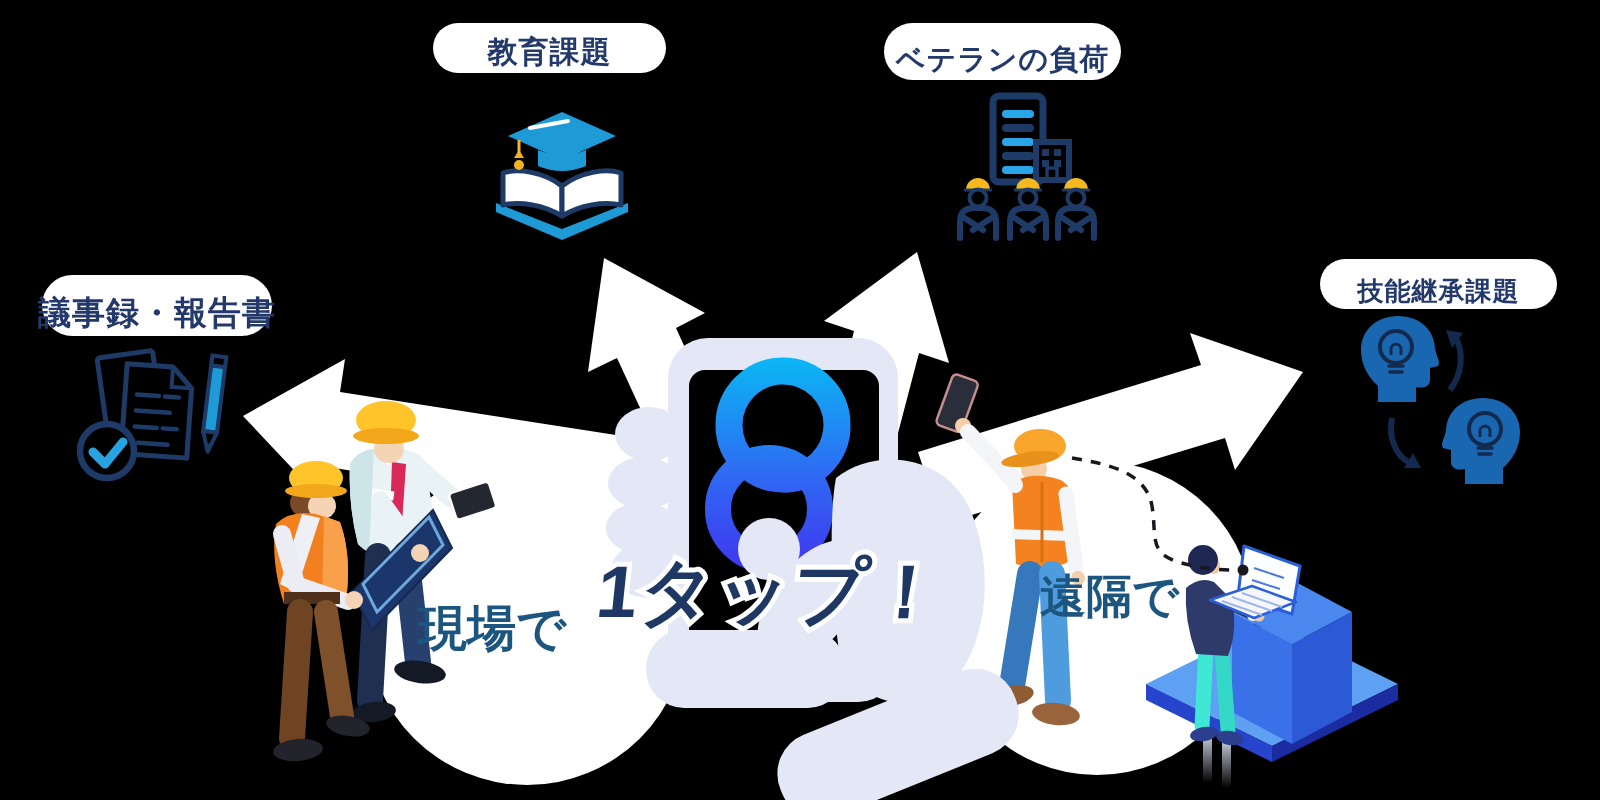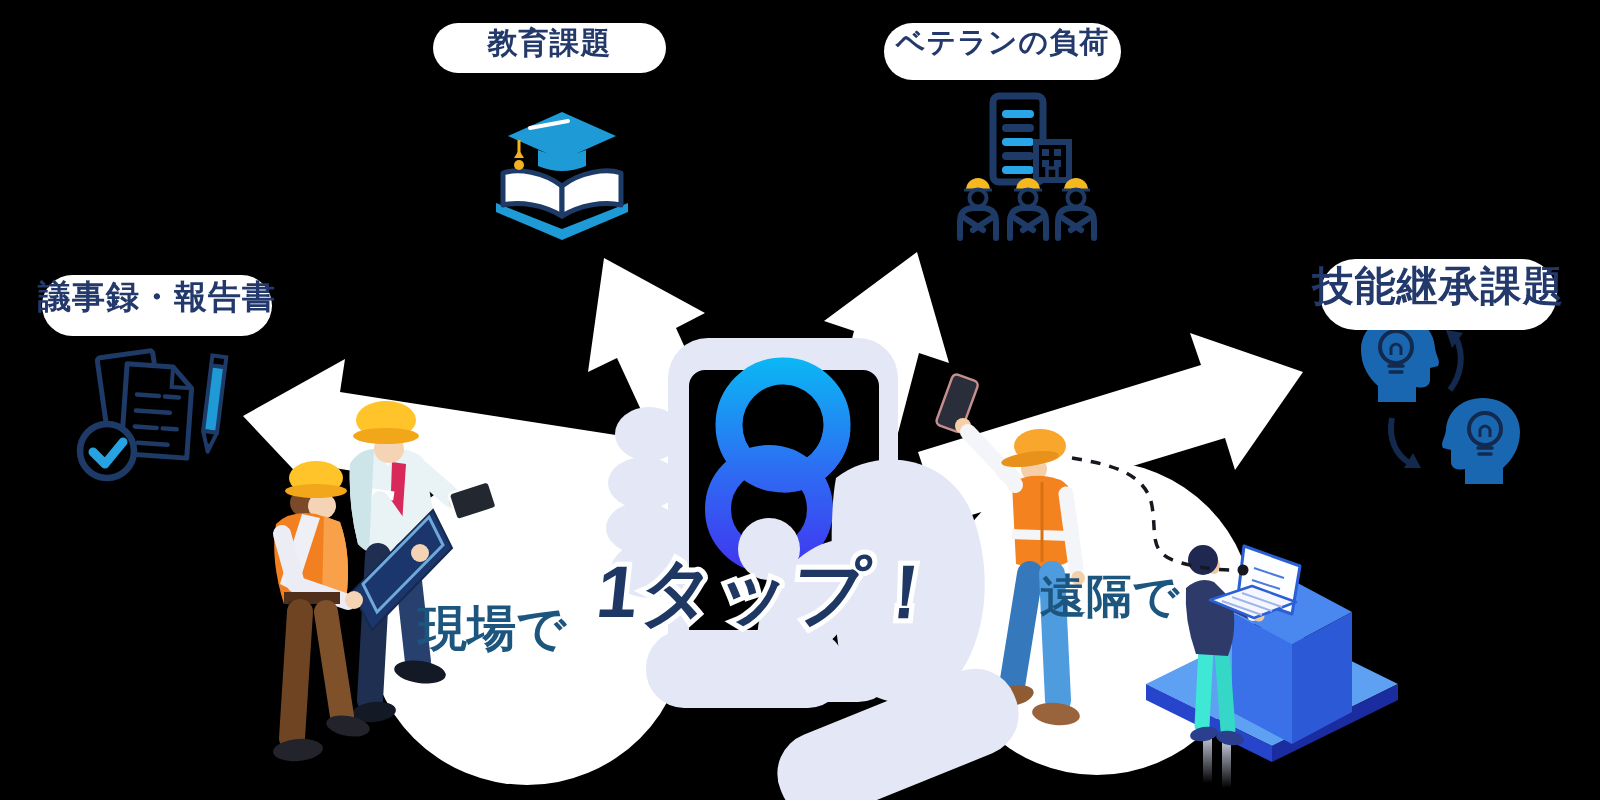--- a/index.html
+++ b/index.html
@@ -10,27 +10,27 @@
   }
   html,body{margin:0;padding:0;background:#111;}
   .stage{
     position:relative; width:1600px; height:800px; overflow:hidden;
     background:var(--background);
     font-family:"Liberation Sans","DejaVu Sans",sans-serif;
   }
   .art{position:absolute;left:0;top:0;}
   .pill{
     position:absolute; background:var(--pill_bg); border-radius:999px;
-    display:flex; align-items:flex-start; justify-content:center;
+    display:flex; align-items:flex-end; justify-content:center;
     color:var(--pill_text); font-weight:800; letter-spacing:1px; white-space:nowrap;
   }
   .pill-education{left:433px;top:23px;width:233px;height:50px;font-size:30px;}
   .pill-veteran{left:884px;top:23px;width:237px;height:57px;font-size:29px;}
   .pill-minutes{left:42px;top:275px;width:230px;height:61px;font-size:33px;}
-  .pill-skill{left:1320px;top:259px;width:237px;height:71px;font-size:41px;}
+  .pill-skill{left:1320px;top:259px;width:237px;height:50px;font-size:26px;}
   .caption{
     position:absolute; color:var(--caption_text); font-weight:900; white-space:nowrap;
   }
   .caption-onsite{left:418px;top:596px;font-size:49px;}
   .caption-remote{left:1040px;top:566px;font-size:46px;}
   .one-tap{
     position:absolute; left:597px; top:544px; font-size:73px; font-weight:900;
     transform:skewX(-6deg); white-space:nowrap; letter-spacing:2px;
   }
   .one-tap .stroke{

